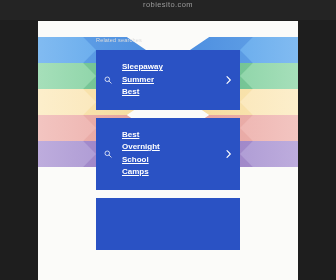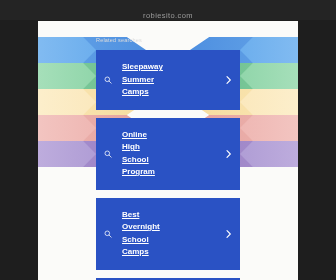--- a/index.html
+++ b/index.html
@@ -19,21 +19,21 @@
     overflow: hidden;
   }
 
   
   #chrome-bar {
     position: absolute;
     left: 0; top: 0;
     width: 336px; height: 20px;
     background: #242424;
     display: flex;
-    align-items: flex-end;
+    align-items: flex-start;
     justify-content: center;
   }
   #domain-label {
     font-size: 7.5px;
     letter-spacing: 0.4px;
     color: #9a9a9a;
     font-family: "Liberation Sans", sans-serif;
   }
 
   
@@ -176,36 +176,26 @@
 
     <div id="results">
 
       <div id="results-hint">Related searches</div>
 
       <div class="card">
         <svg class="card-search-icon" viewBox="0 0 16 16">
           <circle cx="6.6" cy="6.6" r="4.6" fill="none" stroke="#ffffff" stroke-width="1.5"></circle>
           <line x1="10.2" y1="10.2" x2="14.4" y2="14.4" stroke="#ffffff" stroke-width="1.5" stroke-linecap="round"></line>
         </svg>
-        <span class="card-label">Sleepaway Summer Camps</span>
+        <span class="card-label">Sleepaway Summer Best</span>
         <svg class="card-chevron" viewBox="0 0 8 12">
           <polyline points="2,1.5 6.4,6 2,10.5" fill="none" stroke="#ffffff" stroke-width="1.5" stroke-linecap="round" stroke-linejoin="round"></polyline>
         </svg>
       </div>
 
-      <div class="card">
-        <svg class="card-search-icon" viewBox="0 0 16 16">
-          <circle cx="6.6" cy="6.6" r="4.6" fill="none" stroke="#ffffff" stroke-width="1.5"></circle>
-          <line x1="10.2" y1="10.2" x2="14.4" y2="14.4" stroke="#ffffff" stroke-width="1.5" stroke-linecap="round"></line>
-        </svg>
-        <span class="card-label">Online High School Program</span>
-        <svg class="card-chevron" viewBox="0 0 8 12">
-          <polyline points="2,1.5 6.4,6 2,10.5" fill="none" stroke="#ffffff" stroke-width="1.5" stroke-linecap="round" stroke-linejoin="round"></polyline>
-        </svg>
-      </div>
 
       <div class="card" style="min-height:65px;">
         <svg class="card-search-icon" viewBox="0 0 16 16">
           <circle cx="6.6" cy="6.6" r="4.6" fill="none" stroke="#ffffff" stroke-width="1.5"></circle>
           <line x1="10.2" y1="10.2" x2="14.4" y2="14.4" stroke="#ffffff" stroke-width="1.5" stroke-linecap="round"></line>
         </svg>
         <span class="card-label">Best Overnight School Camps</span>
         <svg class="card-chevron" viewBox="0 0 8 12">
           <polyline points="2,1.5 6.4,6 2,10.5" fill="none" stroke="#ffffff" stroke-width="1.5" stroke-linecap="round" stroke-linejoin="round"></polyline>
         </svg>

